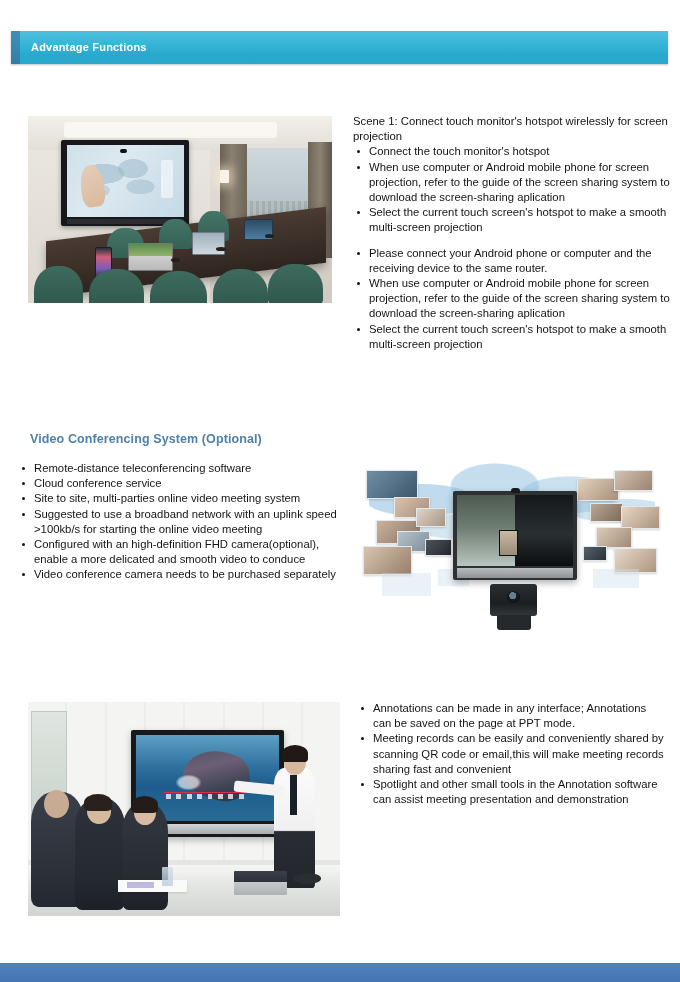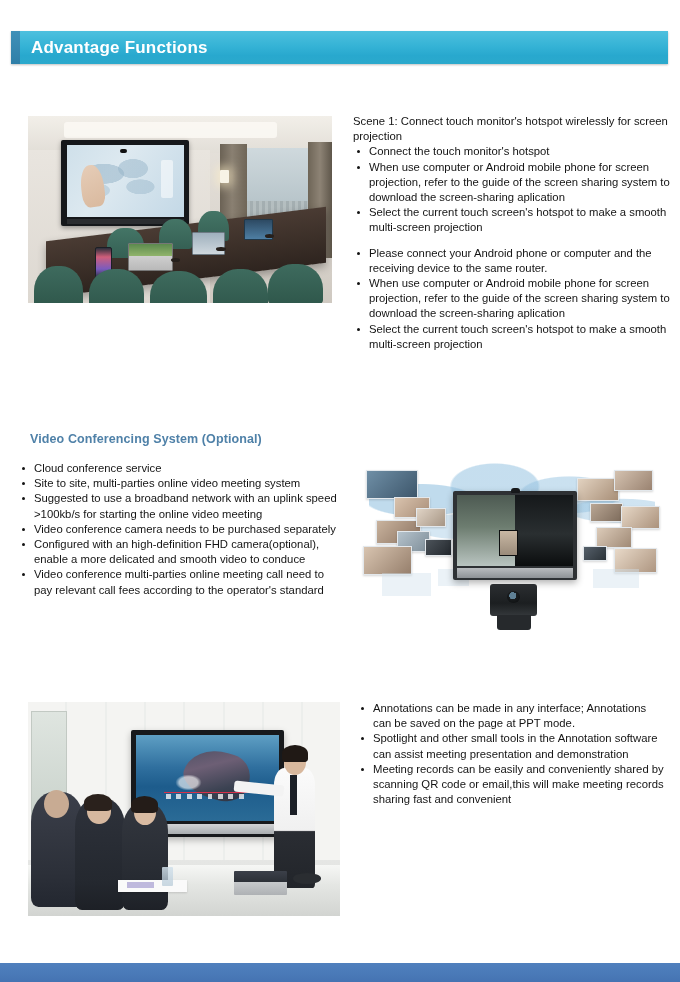--- a/index.html
+++ b/index.html
@@ -38,21 +38,21 @@
     width: 9px;
     height: 33px;
     background: linear-gradient(to bottom, #3f90b8 0%, #2f7fa8 100%);
   }
   .header-title {
     position: absolute;
     left: 20px;
     top: 0;
     height: 42px;
     line-height: 33px;
-    font-size: 17px;
+    font-size: 11px;
     font-weight: bold;
     color: #ffffff;
     letter-spacing: 0.2px;
     white-space: nowrap;
   }
 
   
   .sec-heading {
     position: absolute;
     font-size: 12.5px;
@@ -491,26 +491,26 @@
       <li>Please connect your Android phone or computer and the receiving device to the same router.</li>
       <li>When use computer or Android mobile phone for screen projection, refer to the guide of the screen sharing system to download the screen-sharing aplication</li>
       <li>Select the current touch screen's hotspot to make a smooth multi-screen projection</li>
     </ul>
   </div>
 
   <div class="sec-heading" style="left:18px; top:432px;margin-left:12px;">Video Conferencing System (Optional)</div>
 
   <div class="textblock" style="left:18px; top:461px; width:322px;">
     <ul class="bullets">
+      <li>Remote-distance teleconferencing software</li>
       <li>Cloud conference service</li>
       <li>Site to site, multi-parties online video meeting system</li>
       <li>Suggested to use a broadband network with an uplink speed &gt;100kb/s for starting the online video meeting</li>
+      <li>Configured with an high-definition FHD camera(optional), enable a more delicated and smooth video to conduce</li>
       <li>Video conference camera needs to be purchased separately</li>
-      <li>Configured with an high-definition FHD camera(optional), enable a more delicated and smooth video to conduce</li>
-      <li>Video conference multi-parties online meeting call need to pay relevant call fees according to the operator's standard</li>
     </ul>
   </div>
 
   <div class="photo vc" style="left:357px; top:455px; width:310px; height:190px;">
     <div class="map"></div>
 
     <div class="thumb" style="left:3%;  top:8%;  width:16%; height:14%; background:linear-gradient(135deg,#6f8fa6,#3d566b);"></div>
     <div class="thumb" style="left:12%; top:22%; width:11%; height:10%; background:linear-gradient(135deg,#d9c3ae,#a98e78);"></div>
     <div class="thumb" style="left:6%;  top:34%; width:14%; height:12%; background:linear-gradient(135deg,#c9b39e,#8a7260);"></div>
     <div class="thumb" style="left:19%; top:28%; width:9%;  height:9%;  background:linear-gradient(135deg,#e0d4c6,#a69584);"></div>
@@ -540,22 +540,22 @@
       <div class="mon-bar"></div>
     </div>
     <div class="webcam"></div>
     <div class="webcam-base"></div>
   </div>
 
 
   <div class="textblock" style="left:357px; top:701px; width:310px;">
     <ul class="bullets">
       <li>Annotations can be made in any interface; Annotations can be saved on the page at PPT mode.</li>
+      <li>Meeting records can be easily and conveniently shared by scanning QR code or email,this will make meeting records sharing fast and convenient</li>
       <li>Spotlight and other small tools in the Annotation software can assist meeting  presentation and demonstration</li>
-      <li>Meeting records can be easily and conveniently shared by scanning QR code or email,this will make meeting records sharing fast and convenient</li>
     </ul>
   </div>
 
   <div class="photo pres" style="left:28px; top:702px; width:312px; height:214px;">
     <div class="backwall"></div>
     <div class="door"></div>
     <div class="tv">
       <div class="tv-screen">
         <div class="whale"></div>
         <div class="spray"></div>

